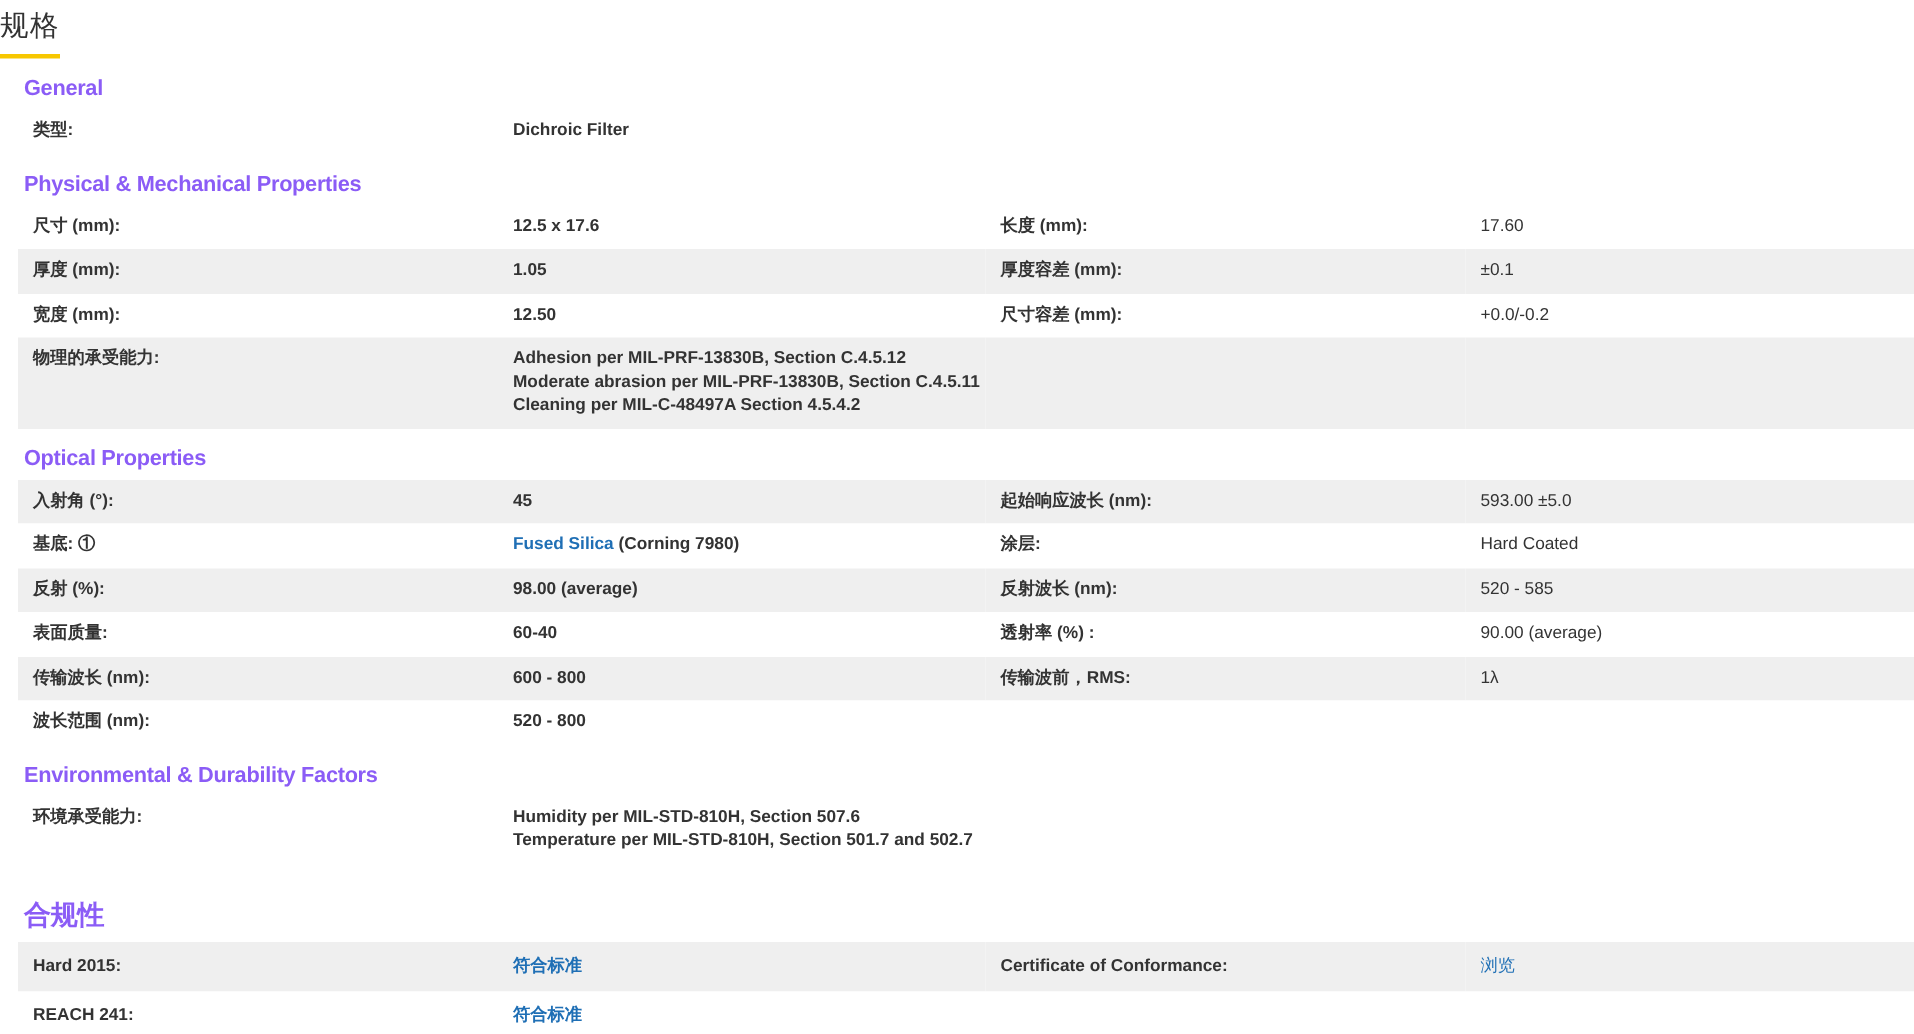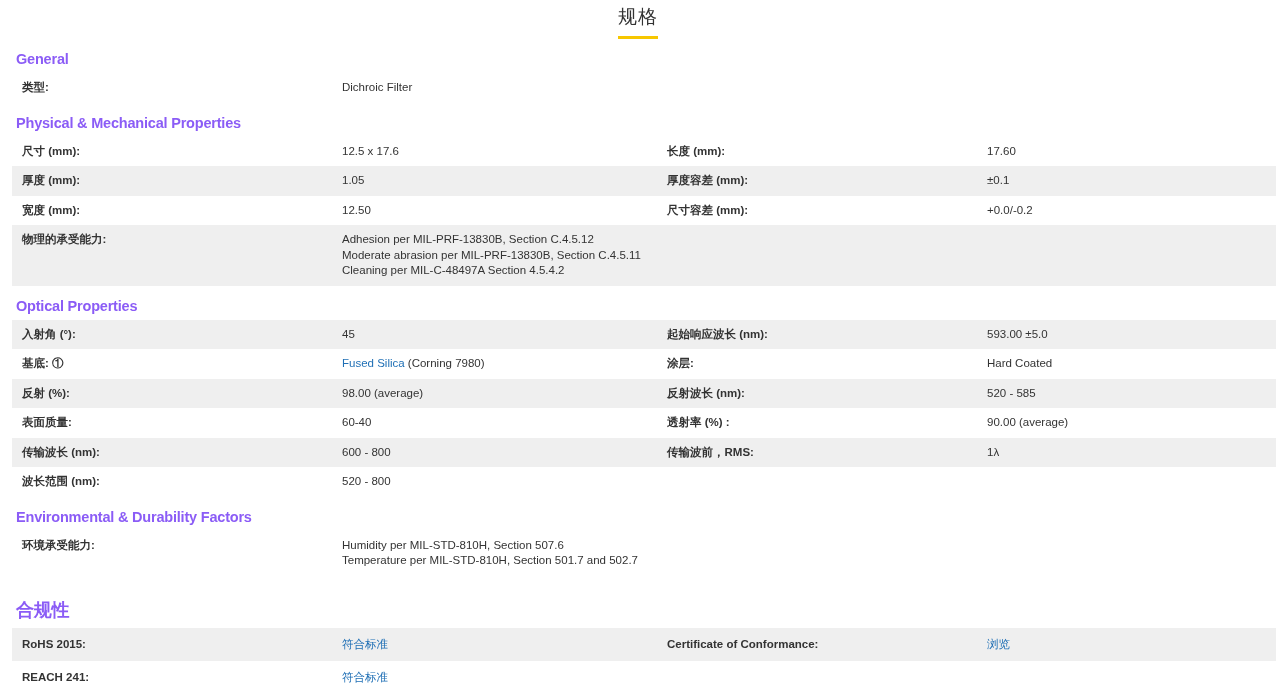--- a/index.html
+++ b/index.html
@@ -15,21 +15,20 @@
     font-size: 12px;
     overflow: hidden;
   }
   .page {
     position: relative;
     width: 1276px;
     height: 689px;
   }
   
   .page-title-wrap {
-    text-align: center;
     padding-top: 4px;
   }
   .page-title {
     display: inline-block;
     font-size: 19px;
     font-weight: 400;
     color: #333333;
     padding-bottom: 6px;
     border-bottom: 3px solid #f7c700;
     letter-spacing: 1px;
@@ -61,21 +60,21 @@
     line-height: 1.35;
   }
   td.label {
     width: 310px;
     font-weight: bold;
     color: #333333;
   }
   td.value {
     width: 315px;
     color: #333333;
-    font-weight: normal;
+    font-weight: bold;
   }
   td.label2 {
     width: 310px;
     font-weight: bold;
     color: #333333;
     padding-left: 14px;
   }
   td.value2 {
     width: 315px;
     color: #333333;
@@ -204,21 +203,21 @@
         <td class="label2"></td>
         <td class="value2"></td>
       </tr>
     </tbody>
   </table>
 
   <div class="section-head cn">合规性</div>
   <table class="spec compliance">
     <tbody>
       <tr class="shade">
-        <td class="label">RoHS 2015:</td>
+        <td class="label">Hard 2015:</td>
         <td class="value"><span class="linktext">符合标准</span></td>
         <td class="label2">Certificate of Conformance:</td>
         <td class="value2"><span class="linktext">浏览</span></td>
       </tr>
       <tr class="plain">
         <td class="label">REACH 241:</td>
         <td class="value"><span class="linktext">符合标准</span></td>
         <td class="label2"></td>
         <td class="value2"></td>
       </tr>

